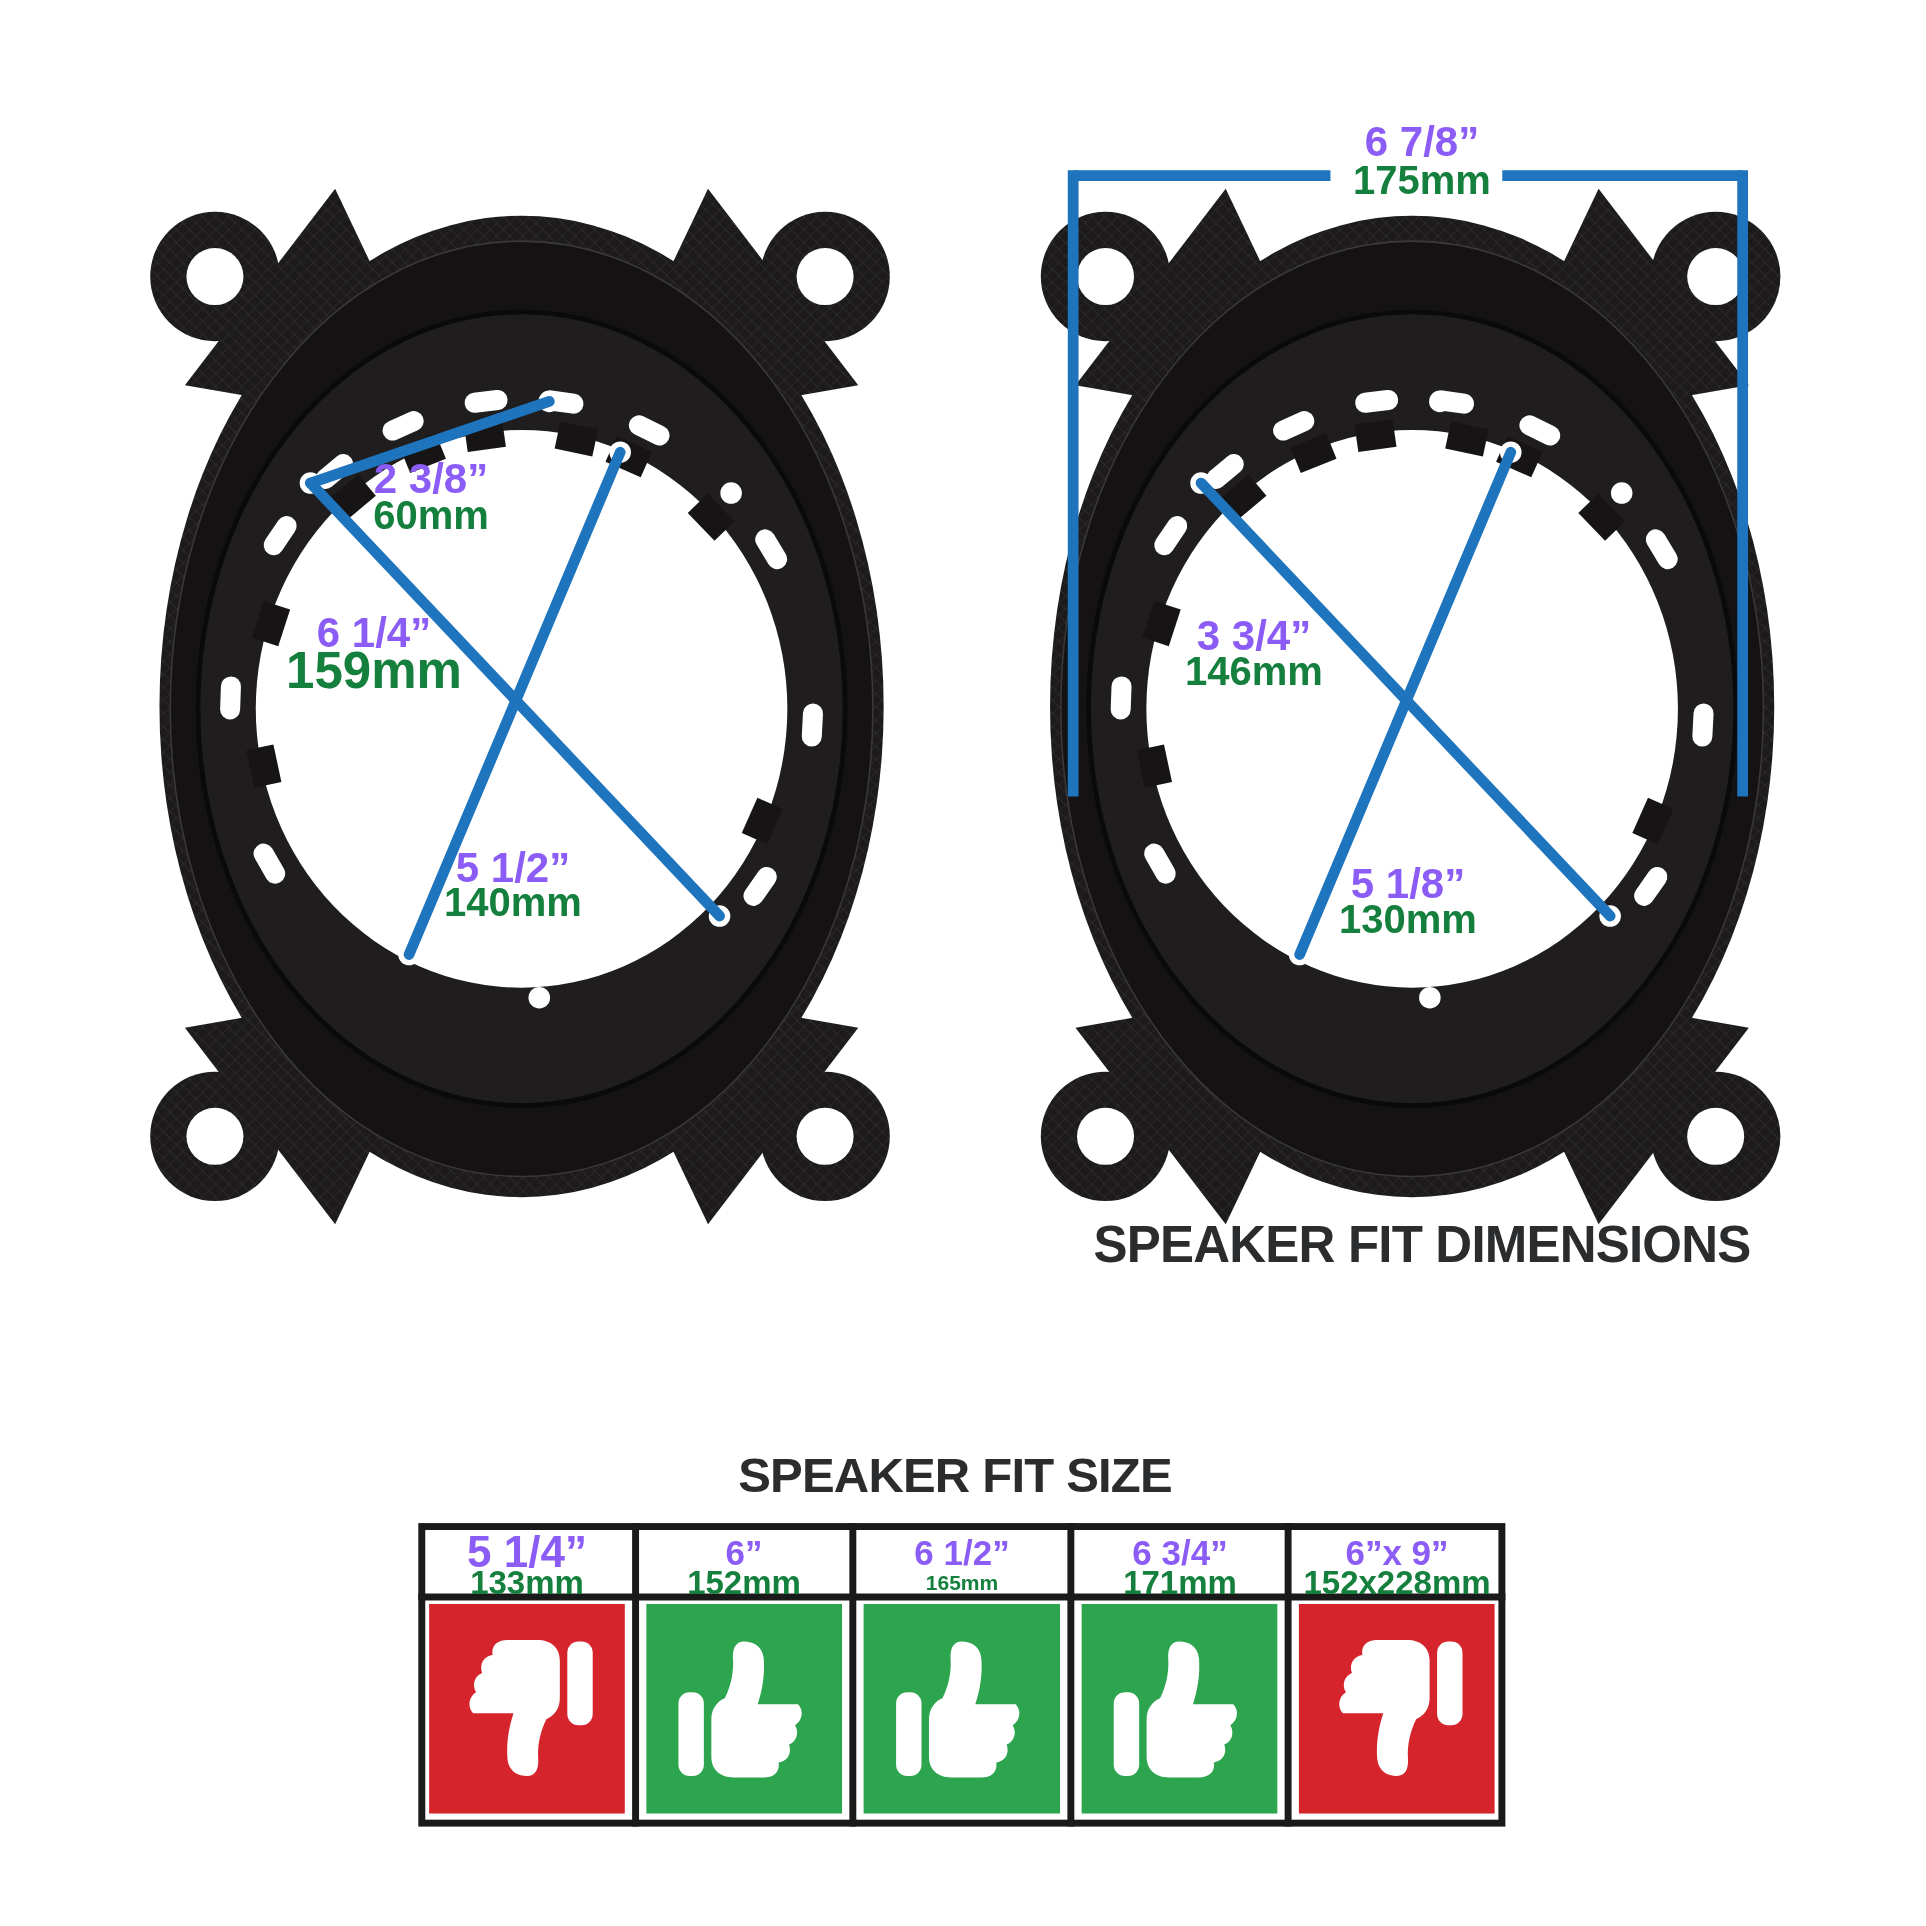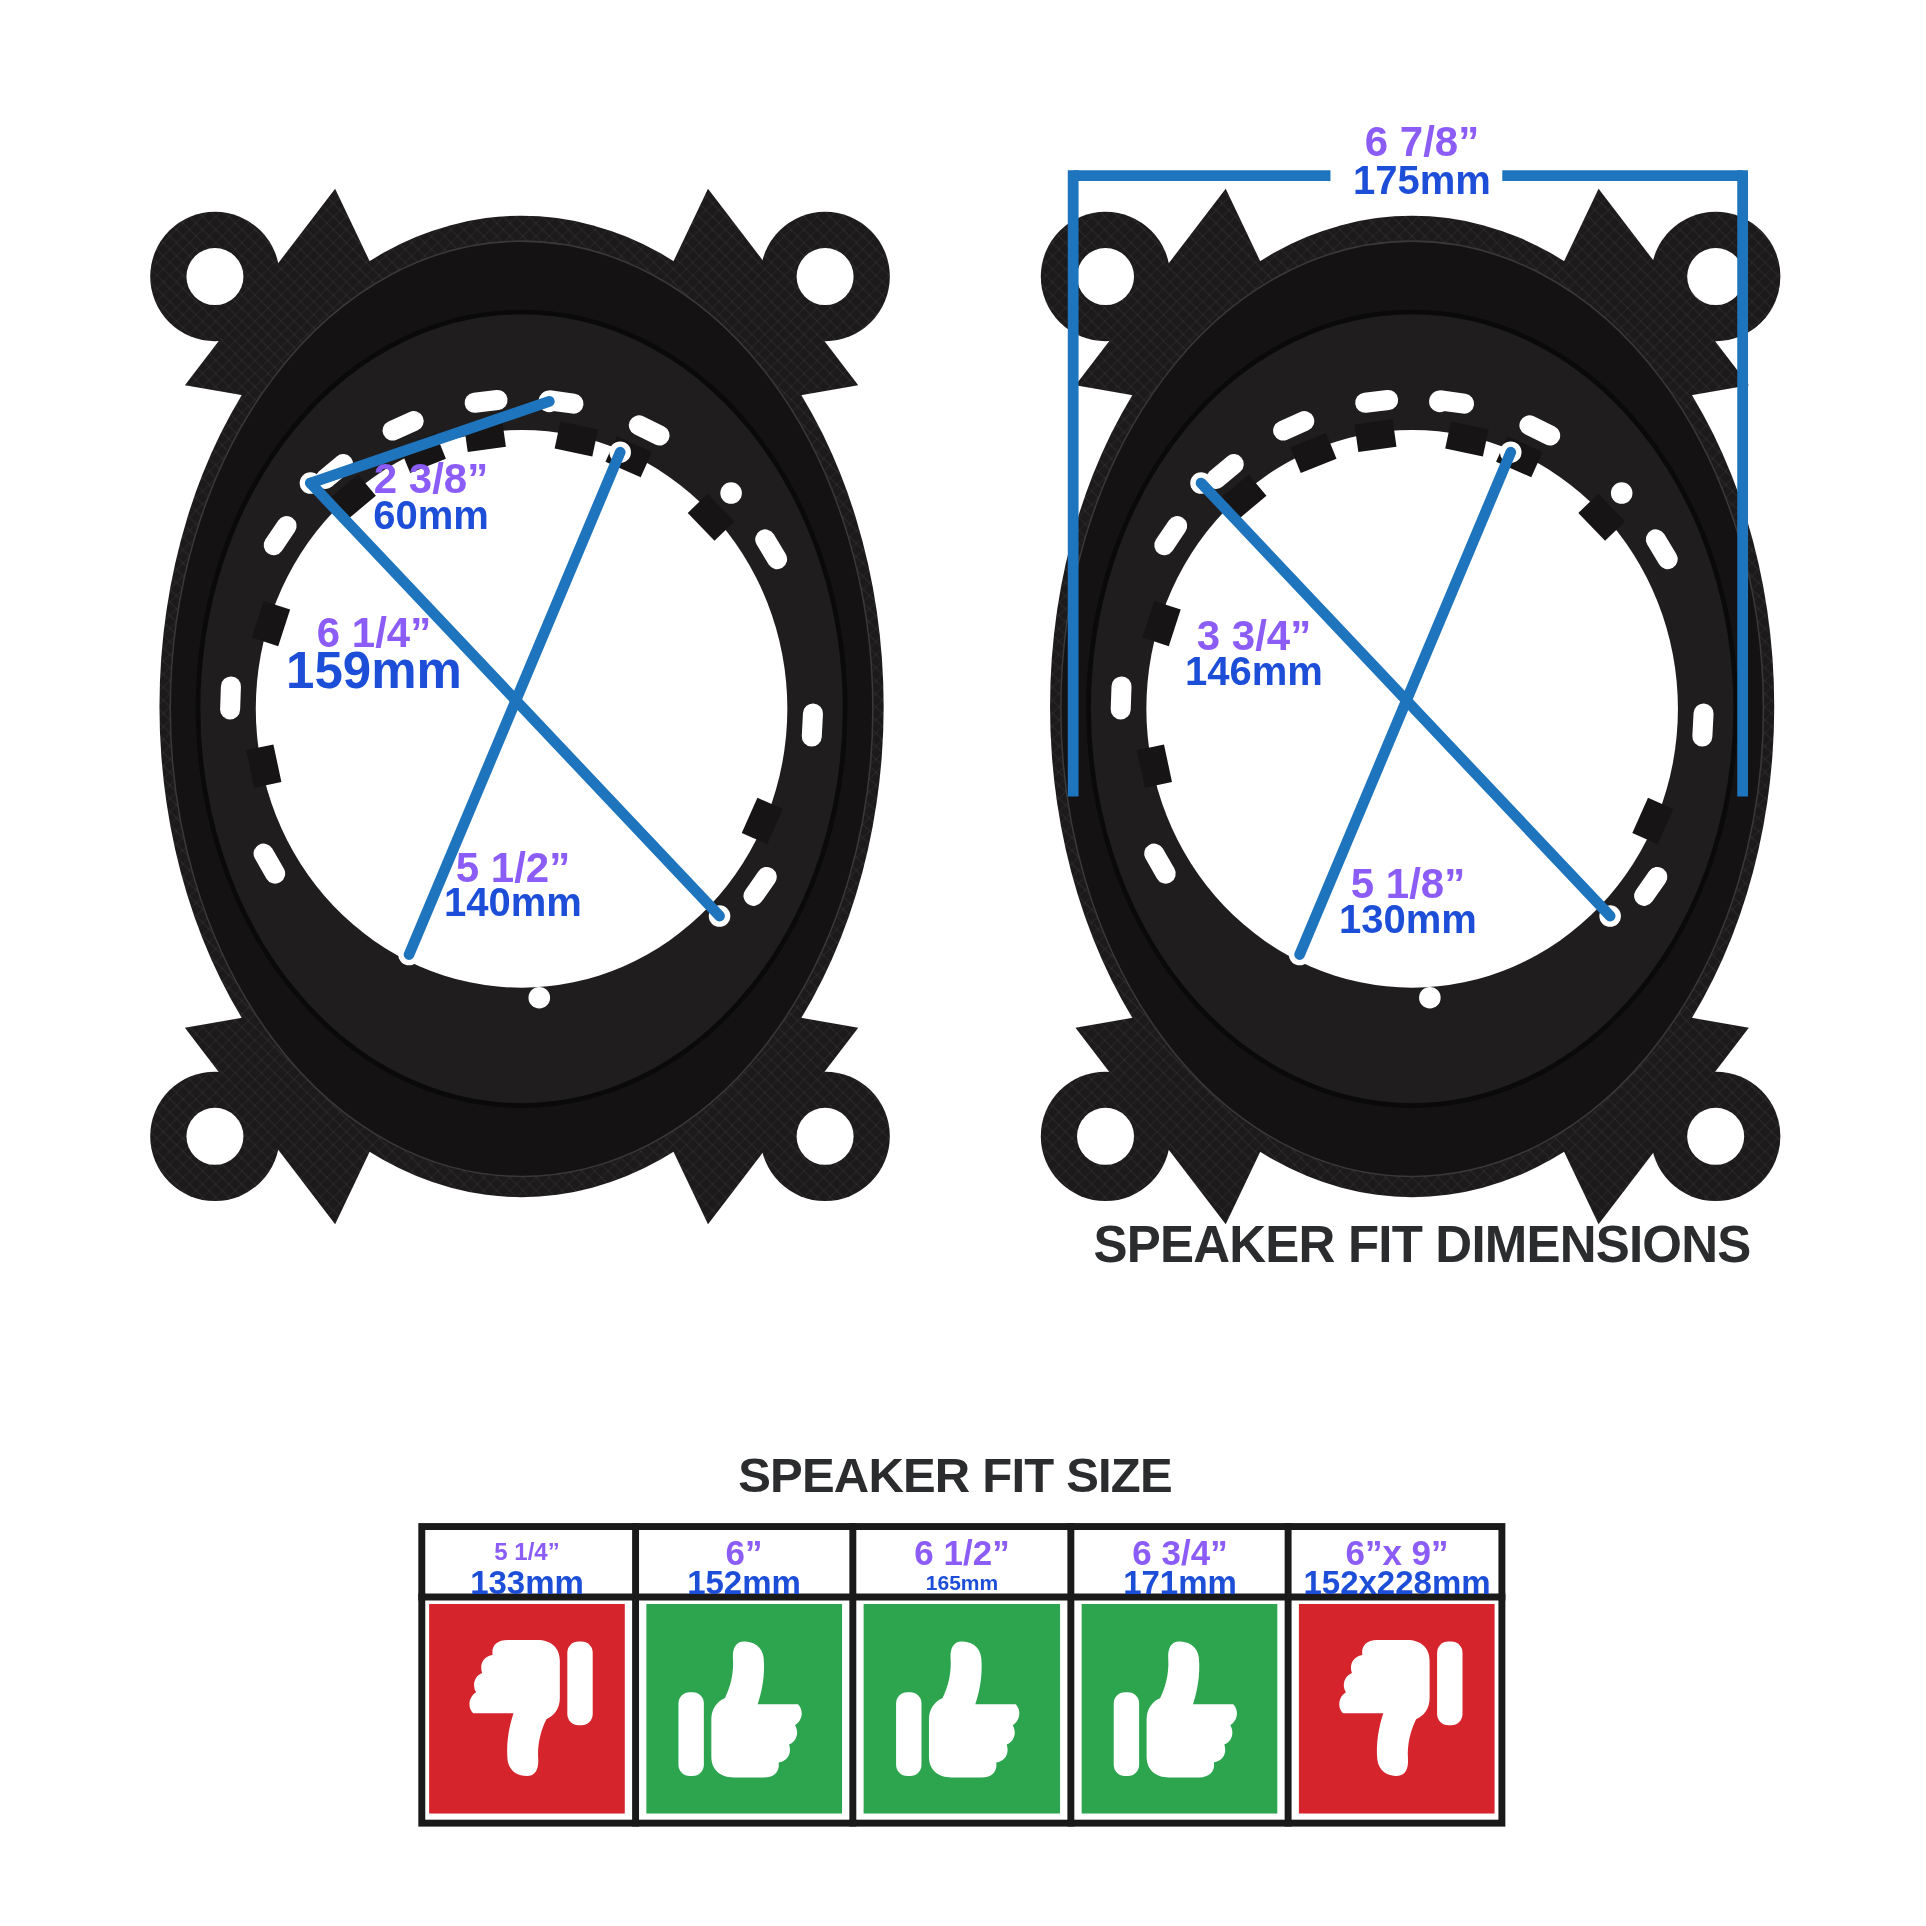--- a/index.html
+++ b/index.html
@@ -2,21 +2,21 @@
 <html style="font-size:12.3px"><head>
 <meta charset="utf-8">
 <style>
   html,body{margin:0;padding:0;background:#fff;}
   #canvas{position:relative;width:1926px;height:1926px;background:#fff;overflow:hidden;
           font-family:"Liberation Sans", sans-serif;}
   #scene{position:absolute;left:0;top:0;}
   .t{position:absolute;transform:translate(-50%,-50%);white-space:nowrap;font-weight:bold;
      line-height:1;}
   .in{color:#8b5cf6;}
-  .mm{color:#1d4ed8;}
+  .mm{color:#15803d;}
   .cap{color:#2a2c2e;letter-spacing:-0.8px;}
 </style>
 </head>
 <body>
 
 <div id="canvas">
 
   <svg id="scene" width="1926" height="1926" viewBox="0 0 2500 2500">
     <defs>
       <pattern id="tex" width="12" height="12" patternUnits="userSpaceOnUse" patternTransform="rotate(45)">
@@ -217,21 +217,21 @@
   <div class="t mm" style="left:1422px;top:180px;font-size:40px">175mm</div>
   <div class="t in" style="left:1254px;top:636px;font-size:42px">3 3/4”</div>
   <div class="t mm" style="left:1254px;top:671px;font-size:40px">146mm</div>
   <div class="t in" style="left:1408px;top:884px;font-size:42px">5 1/8”</div>
   <div class="t mm" style="left:1408px;top:919px;font-size:40px">130mm</div>
 
   <div class="t cap" style="left:955px;top:1475px;font-size:49px">SPEAKER FIT SIZE</div>
 
   <div class="t cap" style="left:1422px;top:1244px;font-size:51px">SPEAKER FIT DIMENSIONS</div>
 
-  <div class="t in" style="left:527px;top:1552px;font-size:24px">5 1/4”</div>
+  <div class="t in" style="left:527px;top:1552px;font-size:44px">5 1/4”</div>
   <div class="t mm" style="left:527px;top:1582px;font-size:33px">133mm</div>
   <div class="t in" style="left:744px;top:1552px;font-size:35px">6”</div>
   <div class="t mm" style="left:744px;top:1582px;font-size:33px">152mm</div>
   <div class="t in" style="left:962px;top:1552px;font-size:35px">6 1/2”</div>
   <div class="t mm" style="left:962px;top:1582px;font-size:21px">165mm</div>
   <div class="t in" style="left:1180px;top:1552px;font-size:35px">6 3/4”</div>
   <div class="t mm" style="left:1180px;top:1582px;font-size:33px">171mm</div>
   <div class="t in" style="left:1397px;top:1552px;font-size:35px">6”x 9”</div>
   <div class="t mm" style="left:1397px;top:1582px;font-size:33px">152x228mm</div>
 </div>

